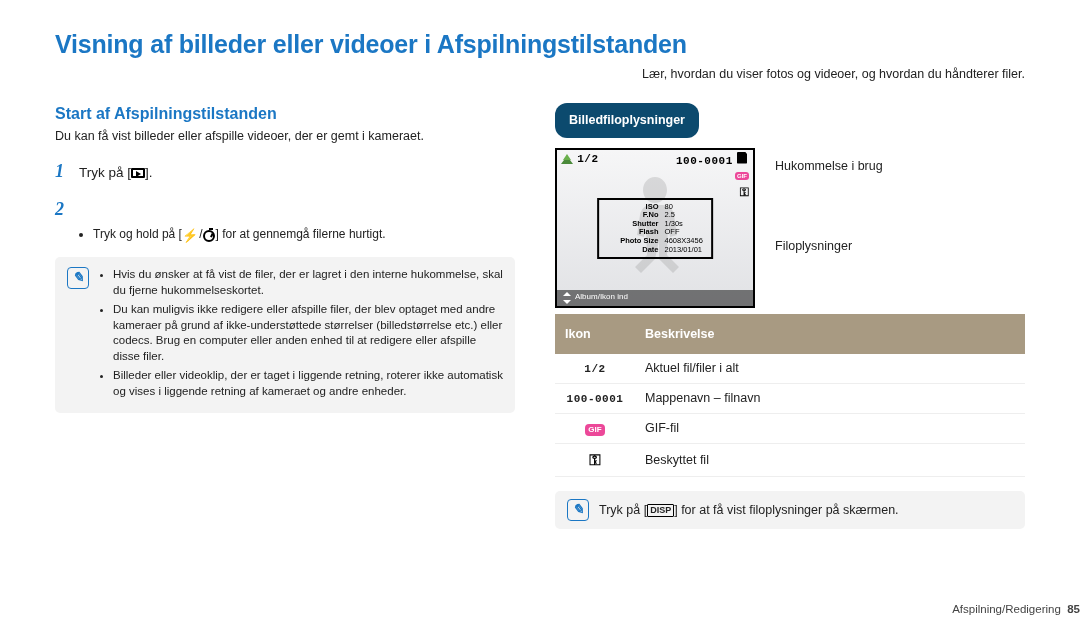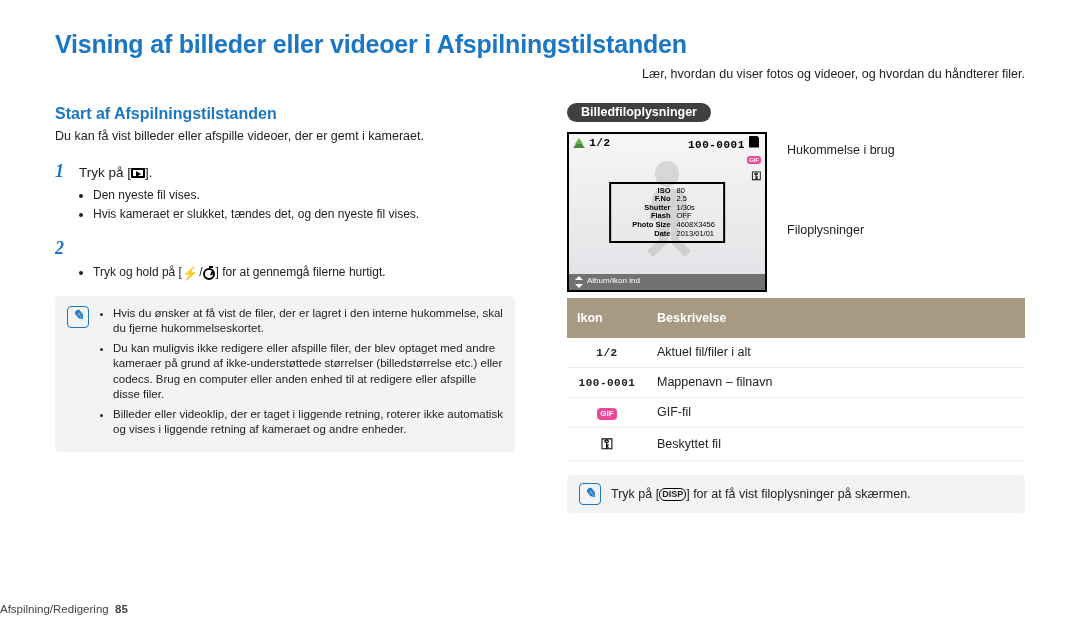--- a/index.html
+++ b/index.html
@@ -16,21 +16,21 @@
   }
   h1 {
     color: #1b77c4;
     font-size: 25px;
     font-weight: 700;
     font-family: "Segoe UI", Arial, sans-serif;
     margin-bottom: 4px;
     letter-spacing: -0.2px;
   }
   .subhead { font-size: 12.5px; margin-bottom: 20px; text-align: right; }
-  .cols { display: flex; gap: 52px; }
+  .cols { display: flex; gap: 40px; }
   .col-l { width: 460px; }
   .col-r { flex: 1; }
   h2 {
     color: #1b77c4;
     font-size: 16px;
     font-weight: 700;
     margin-bottom: 4px;
   }
   .desc { font-size: 12.5px; margin-bottom: 14px; }
   .step { margin-bottom: 14px; }
@@ -86,26 +86,26 @@
     display: flex; align-items: center; justify-content: center;
     color: #1b77c4; font-style: italic; font-weight: 700; font-size: 14px;
     font-family: Georgia, serif;
   }
   .note-box ul { list-style: disc; padding-left: 14px; font-size: 11.5px; }
   .note-box ul li { margin-bottom: 4px; }
 
   
   .pill {
     display: inline-block;
-    background: #404040;
+    background: #0c4a6e;
     color: #fff;
     font-size: 12.5px;
     font-weight: 700;
     border-radius: 12px;
-    padding: 1px 14px;
+    padding: 9px 14px;
     margin-bottom: 10px;
   }
   .screen-row { display: flex; gap: 20px; margin-bottom: 6px; }
   .screen {
     width: 200px; height: 160px; border: 2px solid #000;
     background: linear-gradient(180deg, #f6f6f7 0%, #e1e2e5 100%);
     position: relative; font-size: 8px; color: #000;
   }
   .topbar { display:flex; justify-content: space-between; padding: 2px 4px; font-size: 8px; font-weight:700;}
   .topbar .left span, .topbar .right span { margin-right: 2px; }
@@ -174,25 +174,25 @@
   .mono { font-family: "Courier New", monospace; font-weight:700; letter-spacing:0.5px; font-size:11px;}
   .gif-badge.big { font-size:8px; padding:2px 3px; border-radius:4px;}
   .key-big::before { content:"⚿"; font-size:15px; font-weight:700; color:#000; }
 
   .note2 {
     display:flex; gap:10px; background:#f3f3f3; border-radius:5px; padding:8px 12px;
     margin-top:14px; align-items:center;
   }
   .disp-box {
     display:inline-block; border:1px solid #000; font-weight:700; font-size:9px;
-    padding:0 2px; border-radius:6px; line-height:1.2; vertical-align:middle;
+    padding:0 2px; border-radius:1px; line-height:1.2; vertical-align:middle;
   }
 
   .footer {
-    position:absolute; bottom:12px; left:0; right:0; text-align:left;
+    position:absolute; bottom:12px; left:0; right:0; text-align:right;
     font-size:11.5px; color:#444;
   }
   .footer .pg { font-weight:700; }
 </style>
 </head>
 <body>
 
 <h1>Visning af billeder eller videoer i Afspilningstilstanden</h1>
 <p class="subhead">Lær, hvordan du viser fotos og videoer, og hvordan du håndterer filer.</p>
 
@@ -202,24 +202,20 @@
     <h2>Start af Afspilningstilstanden</h2>
     <p class="desc">Du kan få vist billeder eller afspille videoer, der er gemt i kameraet.</p>
 
     <div class="step">
       <div class="step-head">
         <span class="step-num">1</span>
         <span class="step-text">
           <span>Tryk på [</span><span class="icon-play-box"></span><span>].</span>
         </span>
       </div>
-      <ul class="sub-bullets">
-        <li>Den nyeste fil vises.</li>
-        <li>Hvis kameraet er slukket, tændes det, og den nyeste fil vises.</li>
-      </ul>
     </div>
 
     <div class="step">
       <div class="step-head">
         <span class="step-num">2</span>
       </div>
       <ul class="sub-bullets">
         <li>
           <span>Tryk og hold på [</span><span class="icon-bolt"></span><span class="slash">/</span><span class="icon-timer"></span><span>] for at gennemgå filerne hurtigt.</span>
         </li>

